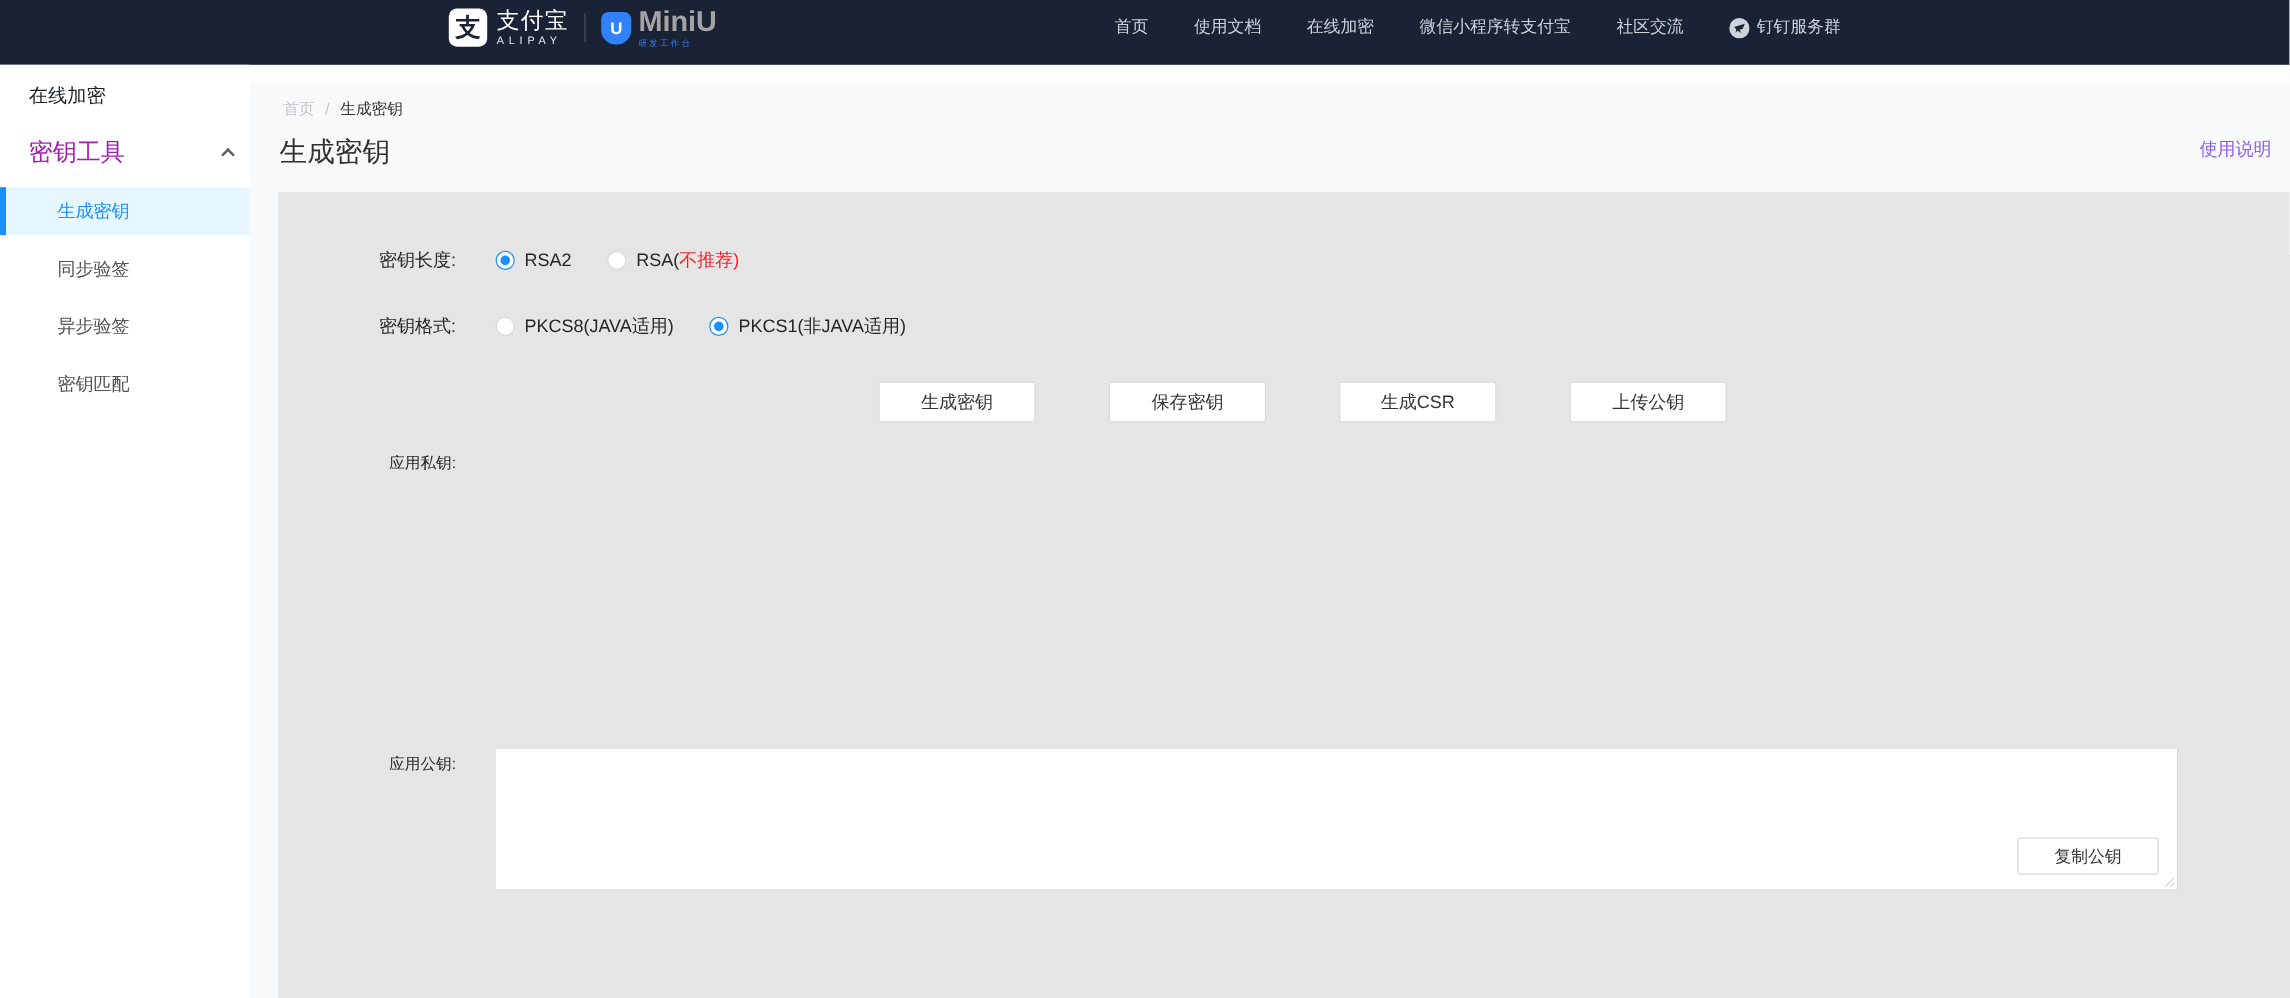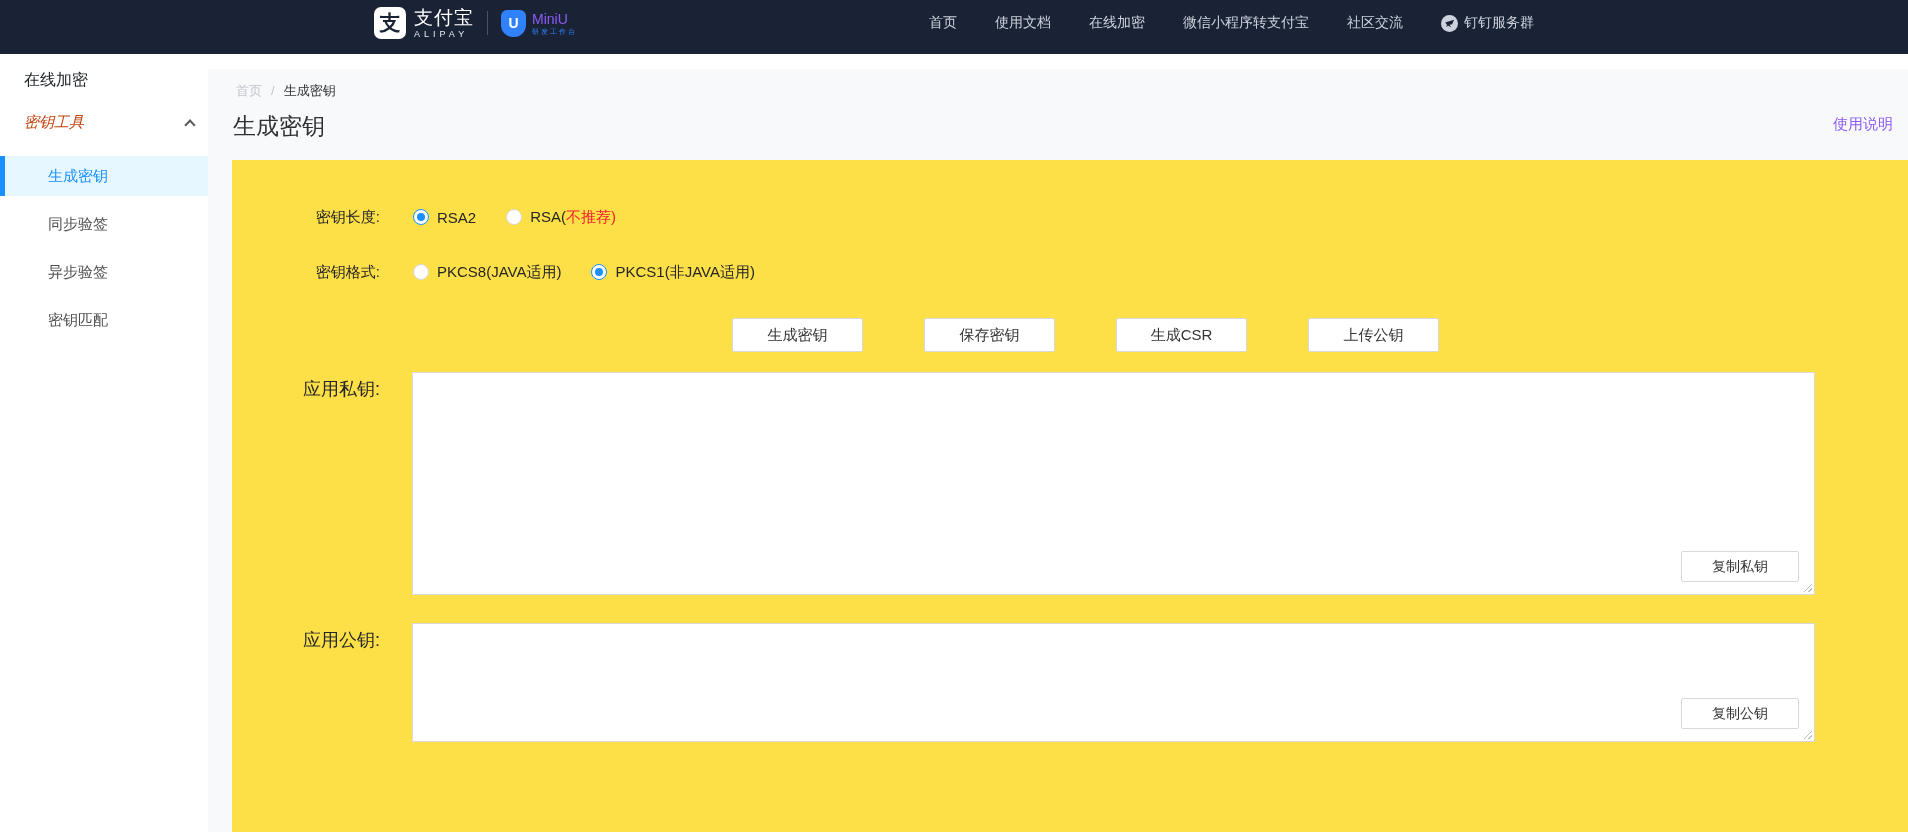--- a/index.html
+++ b/index.html
@@ -15,68 +15,68 @@
   .ali-icon { width:32px; height:32px; background:#ffffff; border-radius:7px; color:#1a2336;
               font-size:21px; font-weight:bold; display:flex; align-items:center; justify-content:center; }
   .ali-text { margin-left:8px; display:flex; flex-direction:column; line-height:1; }
   .ali-brand { color:#ffffff; font-size:19px; letter-spacing:1px; }
   .ali-sub { color:#e8eaef; font-size:9px; letter-spacing:4px; margin-top:3px; }
   .logo-divider { width:1px; height:24px; background:#4a5365; margin:0 13px; }
   .miniu-shield { width:25px; height:27px; background:#2f82fb; border-radius:6px 6px 12px 12px;
                   display:flex; align-items:center; justify-content:center; color:#fff;
                   font-weight:bold; font-size:14px; }
   .miniu-text { margin-left:6px; display:flex; flex-direction:column; line-height:1; }
-  .miniu-brand { color:#8b5cf6; font-size:14px; font-weight:normal; }
+  .miniu-brand { color:#a3a3a3; font-size:24px; font-weight:bold; }
   .miniu-sub { color:#2f82fb; font-size:7px; letter-spacing:2px; margin-top:2px; }
   .nav-menu { display:flex; align-items:center; gap:38px; }
   .nav-item { color:#cdd2dc; font-size:14px; cursor:pointer; display:flex; align-items:center; gap:6px; }
 
   
   .sidebar { position:absolute; left:0; top:54px; width:208px; bottom:0; background:#ffffff; }
   .sb-title { position:absolute; left:24px; top:16px; font-size:16px; color:#1f2329; }
   .sb-group { position:absolute; left:24px; right:14px; top:59px; display:flex;
               align-items:center; justify-content:space-between; cursor:pointer; }
-  .sb-group-label { color:#c2410c; font-size:15px;font-style:italic; }
+  .sb-group-label { color:#a21caf; font-size:20px; }
   .caret-up { width:8px; height:8px; border-left:2px solid #5c5c5c; border-top:2px solid #5c5c5c;
               transform:rotate(45deg); margin-top:4px; }
   .sb-menu { position:absolute; left:0; right:0; top:102px; }
   .sb-item { height:40px; margin-bottom:8px; display:flex; align-items:center;
              padding-left:48px; font-size:15px; color:#515151; cursor:pointer; position:relative; }
   .sb-item.active { background:#e6f7ff; color:#1890ff; }
   .sb-item.active::before { content:""; position:absolute; left:0; top:0; bottom:0; width:5px; background:#1890ff; }
 
   
   .main { position:absolute; left:208px; top:54px; right:0; bottom:0; background:#f8f9fa;margin-top:15px; }
   .breadcrumb { position:absolute; left:28px; top:13px; font-size:13px; }
   .bc-home { color:#c0c4cc; cursor:pointer; }
   .bc-sep { color:#c0c4cc; margin:0 9px; }
   .bc-current { color:#303133; }
   .page-title { position:absolute; left:25px; top:42px; font-size:23px; color:#303133; font-weight:400; }
   .help-link { position:absolute; right:15px; top:46px; font-size:15px; color:#8b5cf6; cursor:pointer; }
 
-  .card { position:absolute; left:24px; top:91px; right:0; bottom:0; background:#fde047; }
+  .card { position:absolute; left:24px; top:91px; right:0; bottom:0; background:#e5e5e5; }
 
   .form-row { position:absolute; left:0; display:flex; align-items:center; height:34px; }
   .row-length { top:40px; }
   .row-format { top:95px; }
   .form-label { width:148px; text-align:right; font-size:15px; color:#262626; }
   .radio-group { display:flex; align-items:center; margin-left:33px; }
   .radio-opt { display:flex; align-items:center; cursor:pointer; }
   .radio-opt + .radio-opt { margin-left:30px; }
   .radio { width:16px; height:16px; border-radius:50%; border:1px solid #d9d9d9; background:#fff; position:relative; }
   .radio.checked { border-color:#1890ff; }
   .radio.checked::after { content:""; position:absolute; inset:3px; border-radius:50%; background:#1890ff; }
   .radio-label { margin-left:8px; font-size:15px; color:#262626; }
   .warn-text { color:#f5222d; }
 
   .actions { position:absolute; left:500px; top:158px; display:flex; gap:61px; }
   .btn { width:131px; height:34px; background:#fff; border:1px solid #d9d9d9; border-radius:2px;
          font-size:15px; color:#333; display:flex; align-items:center; justify-content:center; cursor:pointer; }
 
-  .field-label { position:absolute; left:0; width:148px; text-align:right; font-size:18px; color:#262626; }
+  .field-label { position:absolute; left:0; width:148px; text-align:right; font-size:13px; color:#262626; }
   .label-priv { top:217px; }
   .label-pub  { top:468px; }
   .ta-wrap { position:absolute; left:180px; width:1403px; border:1px solid #d9d9d9; background:#fff; }
   .ta-priv { top:212px; height:223px; }
   .ta-pub  { top:463px; height:119px; }
   .ta-wrap textarea { width:100%; height:100%; border:none; outline:none; resize:none;
                       padding:8px 10px; font-size:14px; font-family:"Liberation Mono", monospace;
                       background:transparent; display:block; }
   .copy-btn { position:absolute; right:15px; bottom:12px; width:118px; height:31px; background:#fff;
               border:1px solid #d9d9d9; border-radius:2px; font-size:14px; color:#333;
@@ -174,25 +174,20 @@
       </div>
 
       <div class="actions">
         <button class="btn">生成密钥</button>
         <button class="btn">保存密钥</button>
         <button class="btn">生成CSR</button>
         <button class="btn">上传公钥</button>
       </div>
 
       <div class="field-label label-priv">应用私钥:</div>
-      <div class="ta-wrap ta-priv">
-        <textarea style=""></textarea>
-        <button class="copy-btn">复制私钥</button>
-        <div class="resize-grip"></div>
-      </div>
 
       <div class="field-label label-pub">应用公钥:</div>
       <div class="ta-wrap ta-pub">
         <textarea style=""></textarea>
         <button class="copy-btn">复制公钥</button>
         <div class="resize-grip"></div>
       </div>
 
     </div>
   </div>

